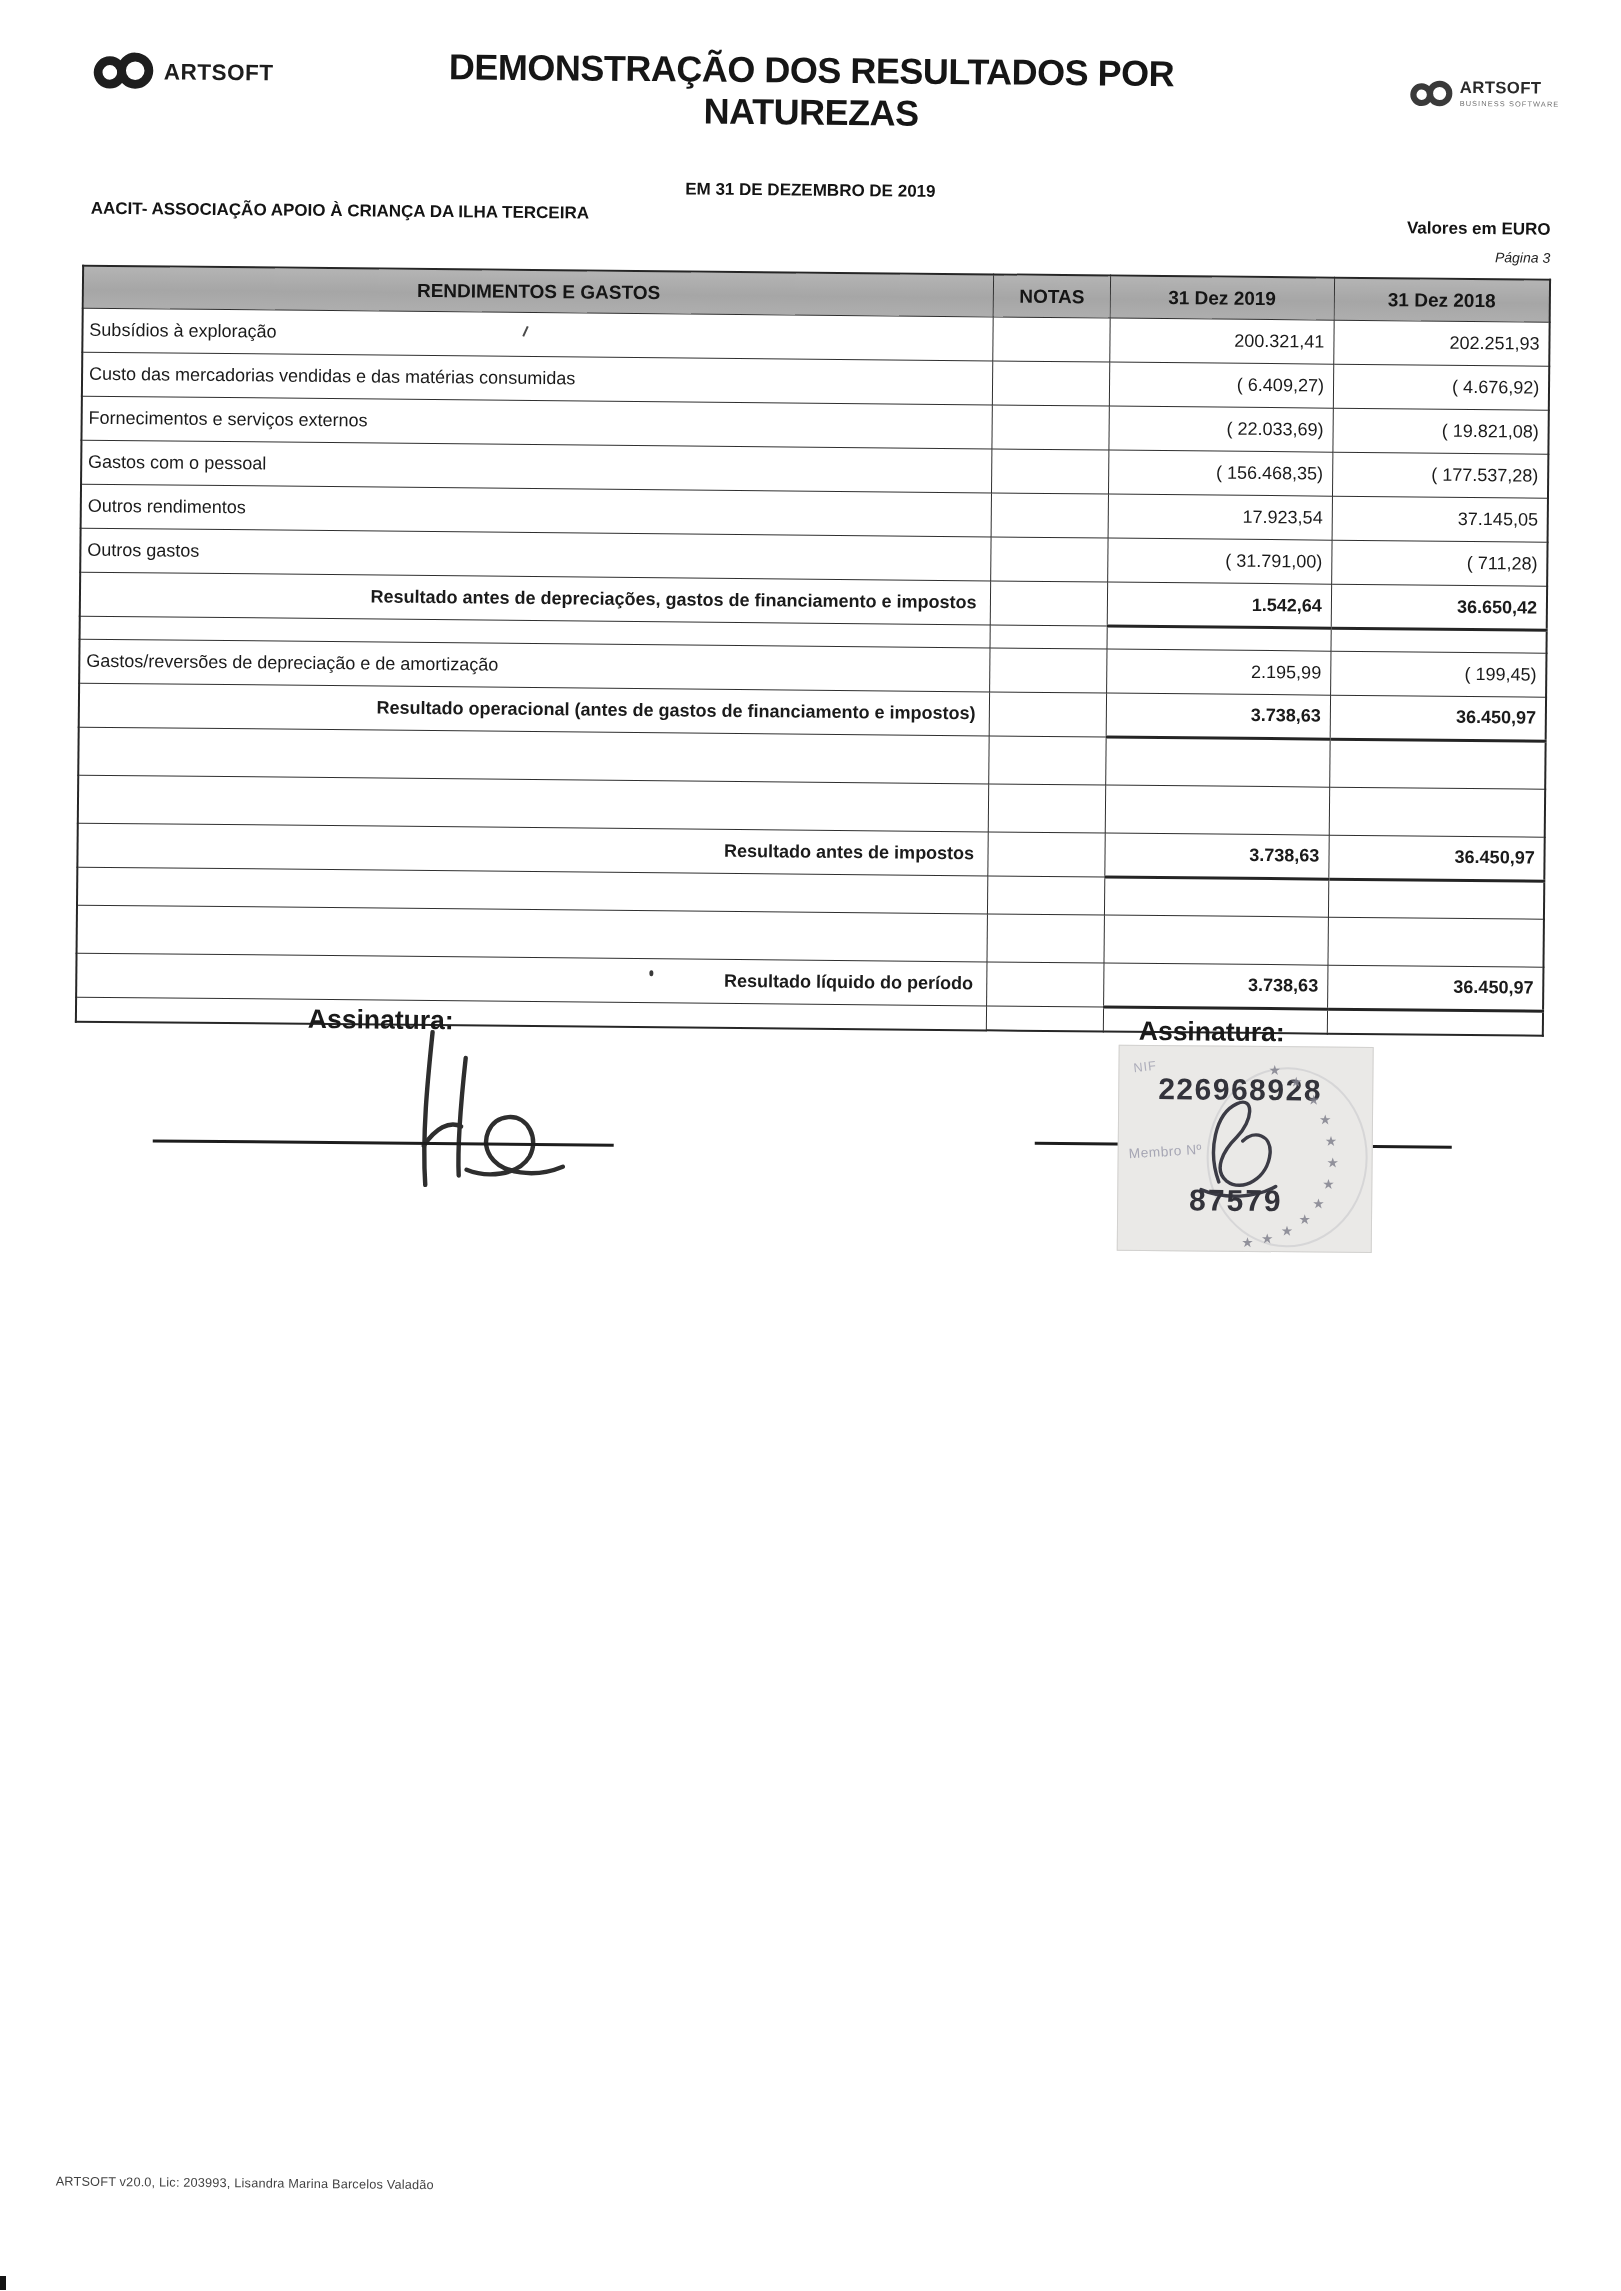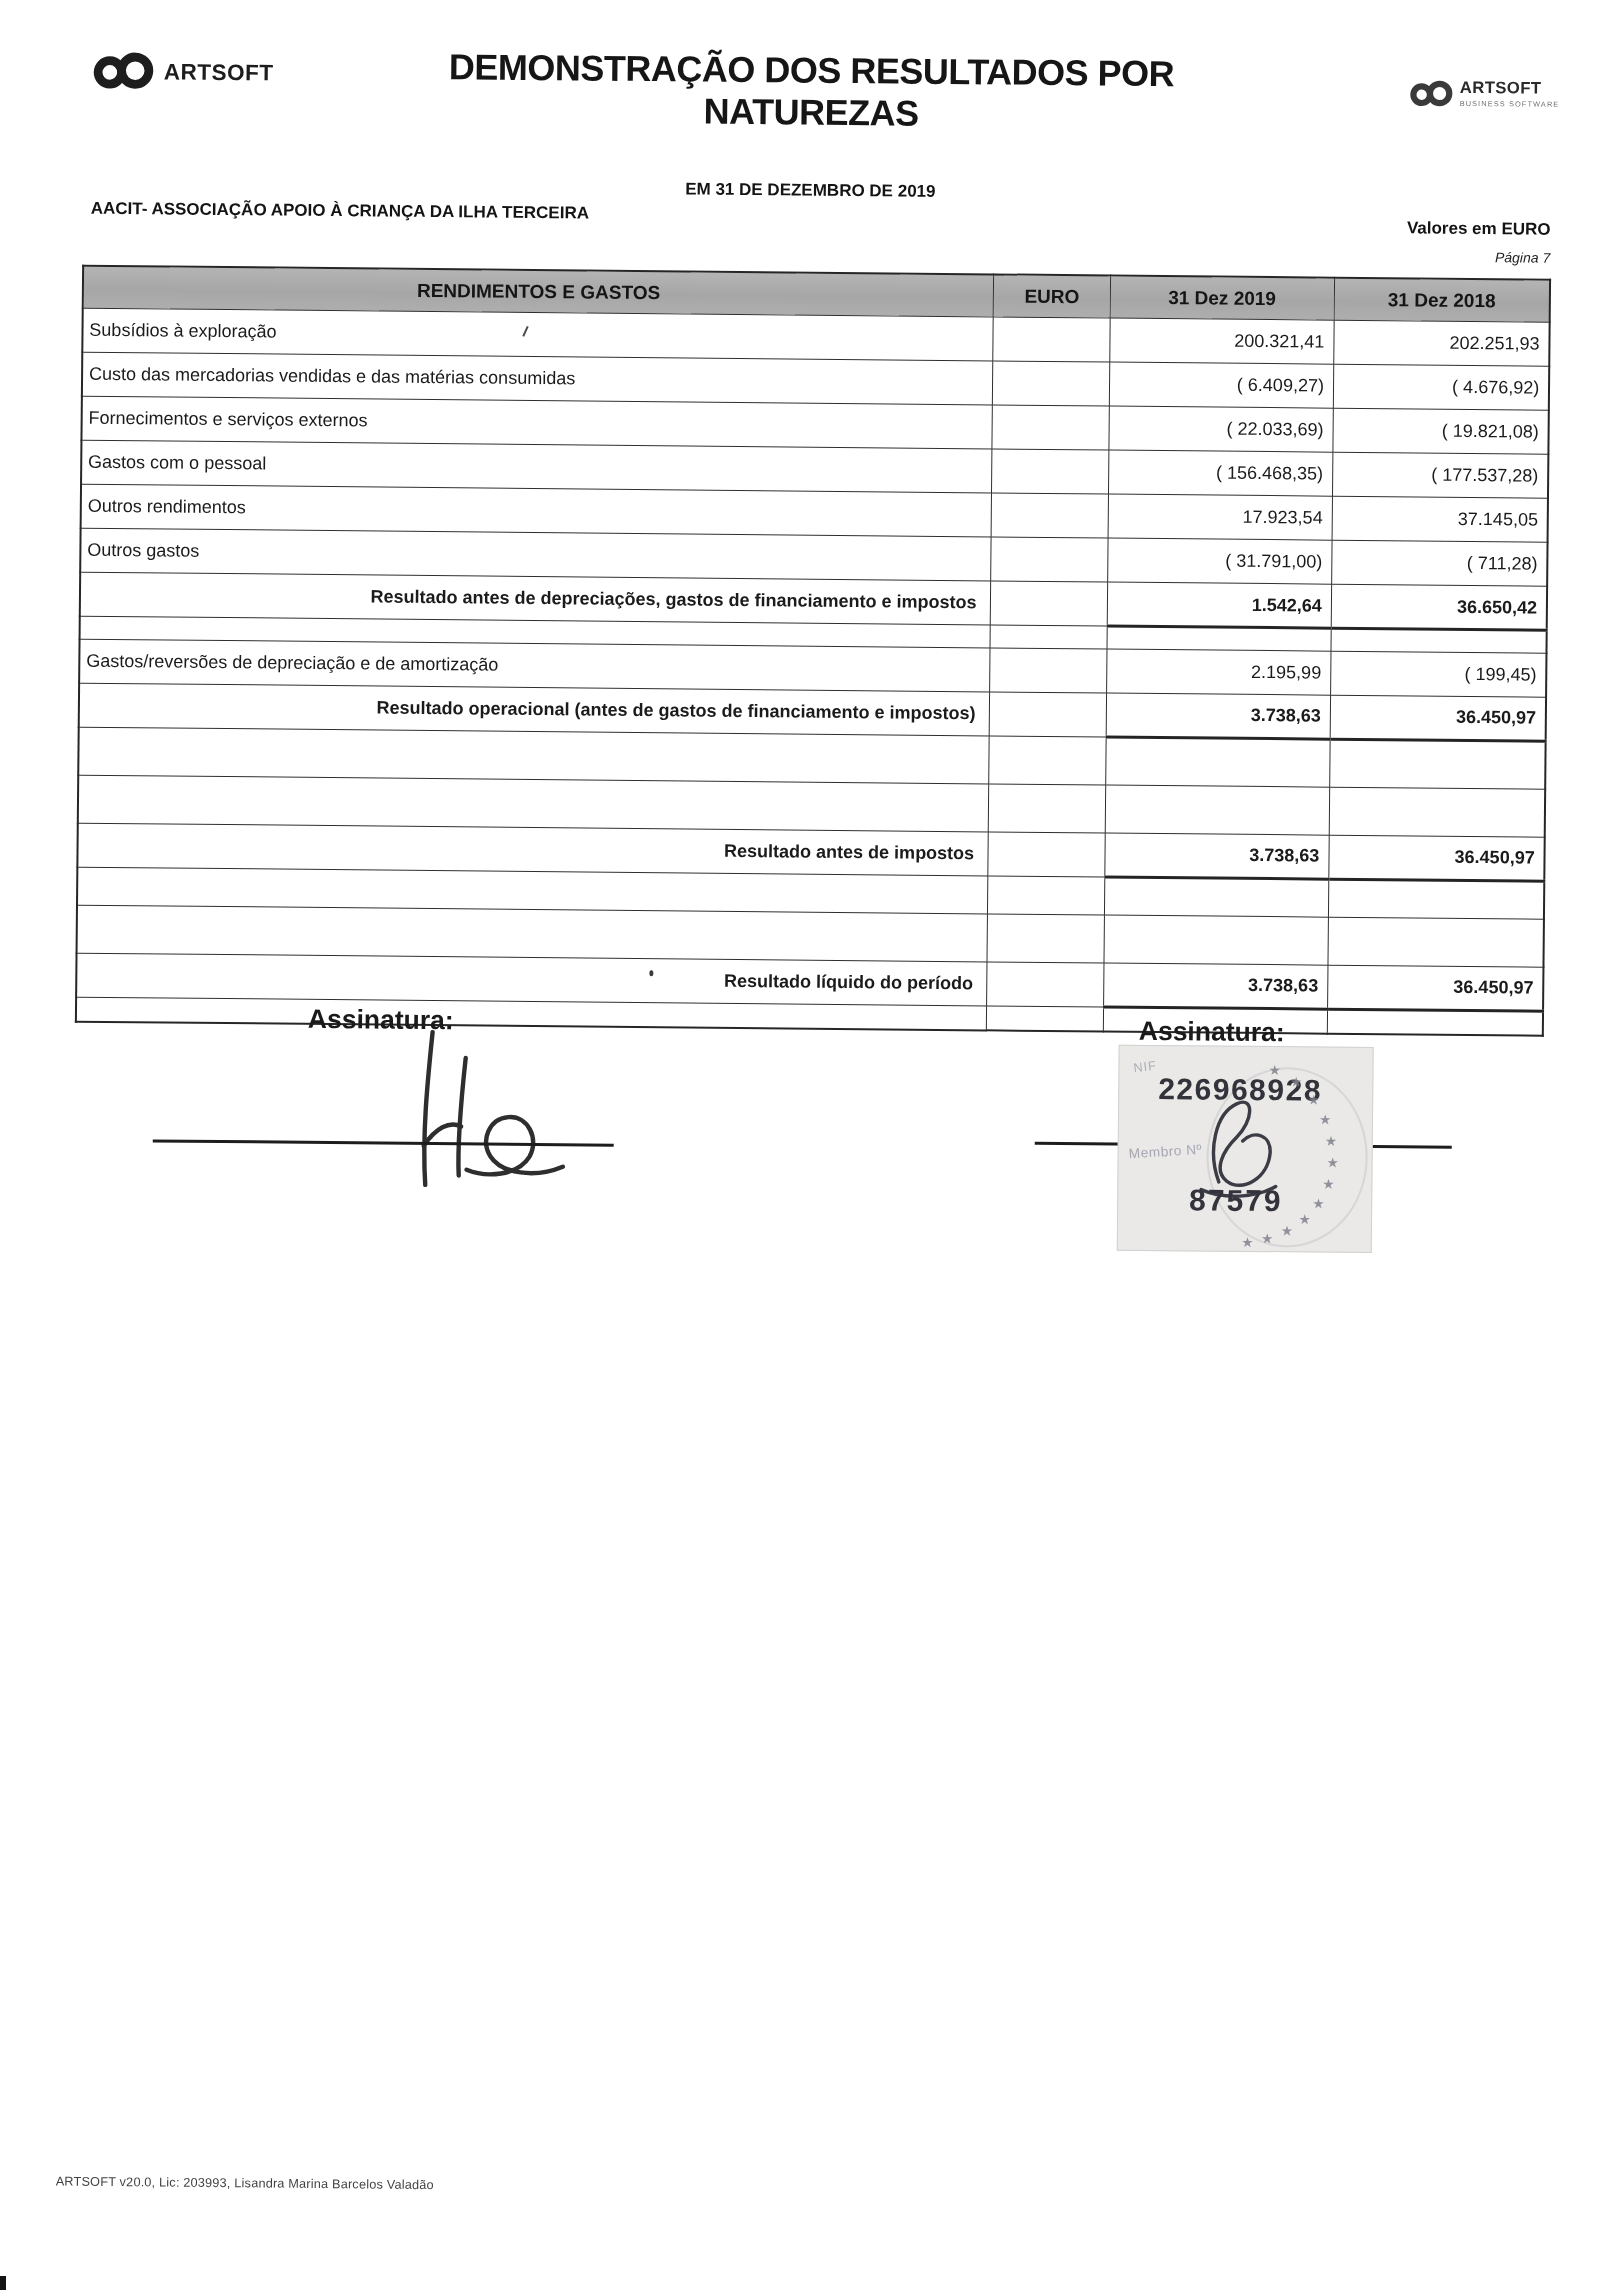--- a/index.html
+++ b/index.html
@@ -100,27 +100,27 @@
     </svg>
     <span class="stack">
       <span class="brand">ARTSOFT</span>
       <span class="tagline">BUSINESS SOFTWARE</span>
     </span>
   </div>
 
   <div class="doc-subtitle">EM 31 DE DEZEMBRO DE 2019</div>
   <div class="entity">AACIT- ASSOCIAÇÃO APOIO À CRIANÇA DA ILHA TERCEIRA</div>
   <div class="currency-note">Valores em EURO</div>
-  <div class="page-number">Página 7</div>
+  <div class="page-number">Página 3</div>
 
   <table class="results-table">
     <thead>
       <tr>
         <th class="h-desc">RENDIMENTOS E GASTOS</th>
-        <th class="h-notes">EURO</th>
+        <th class="h-notes">NOTAS</th>
         <th class="h-2019">31 Dez 2019</th>
         <th class="h-2018">31 Dez 2018</th>
       </tr>
     </thead>
     <tbody>
         <tr class="item">
           <td class="label">Subsídios à exploração</td>
           <td class="notes"></td>
           <td class="v2019">200.321,41</td>
           <td class="v2018">202.251,93</td>

